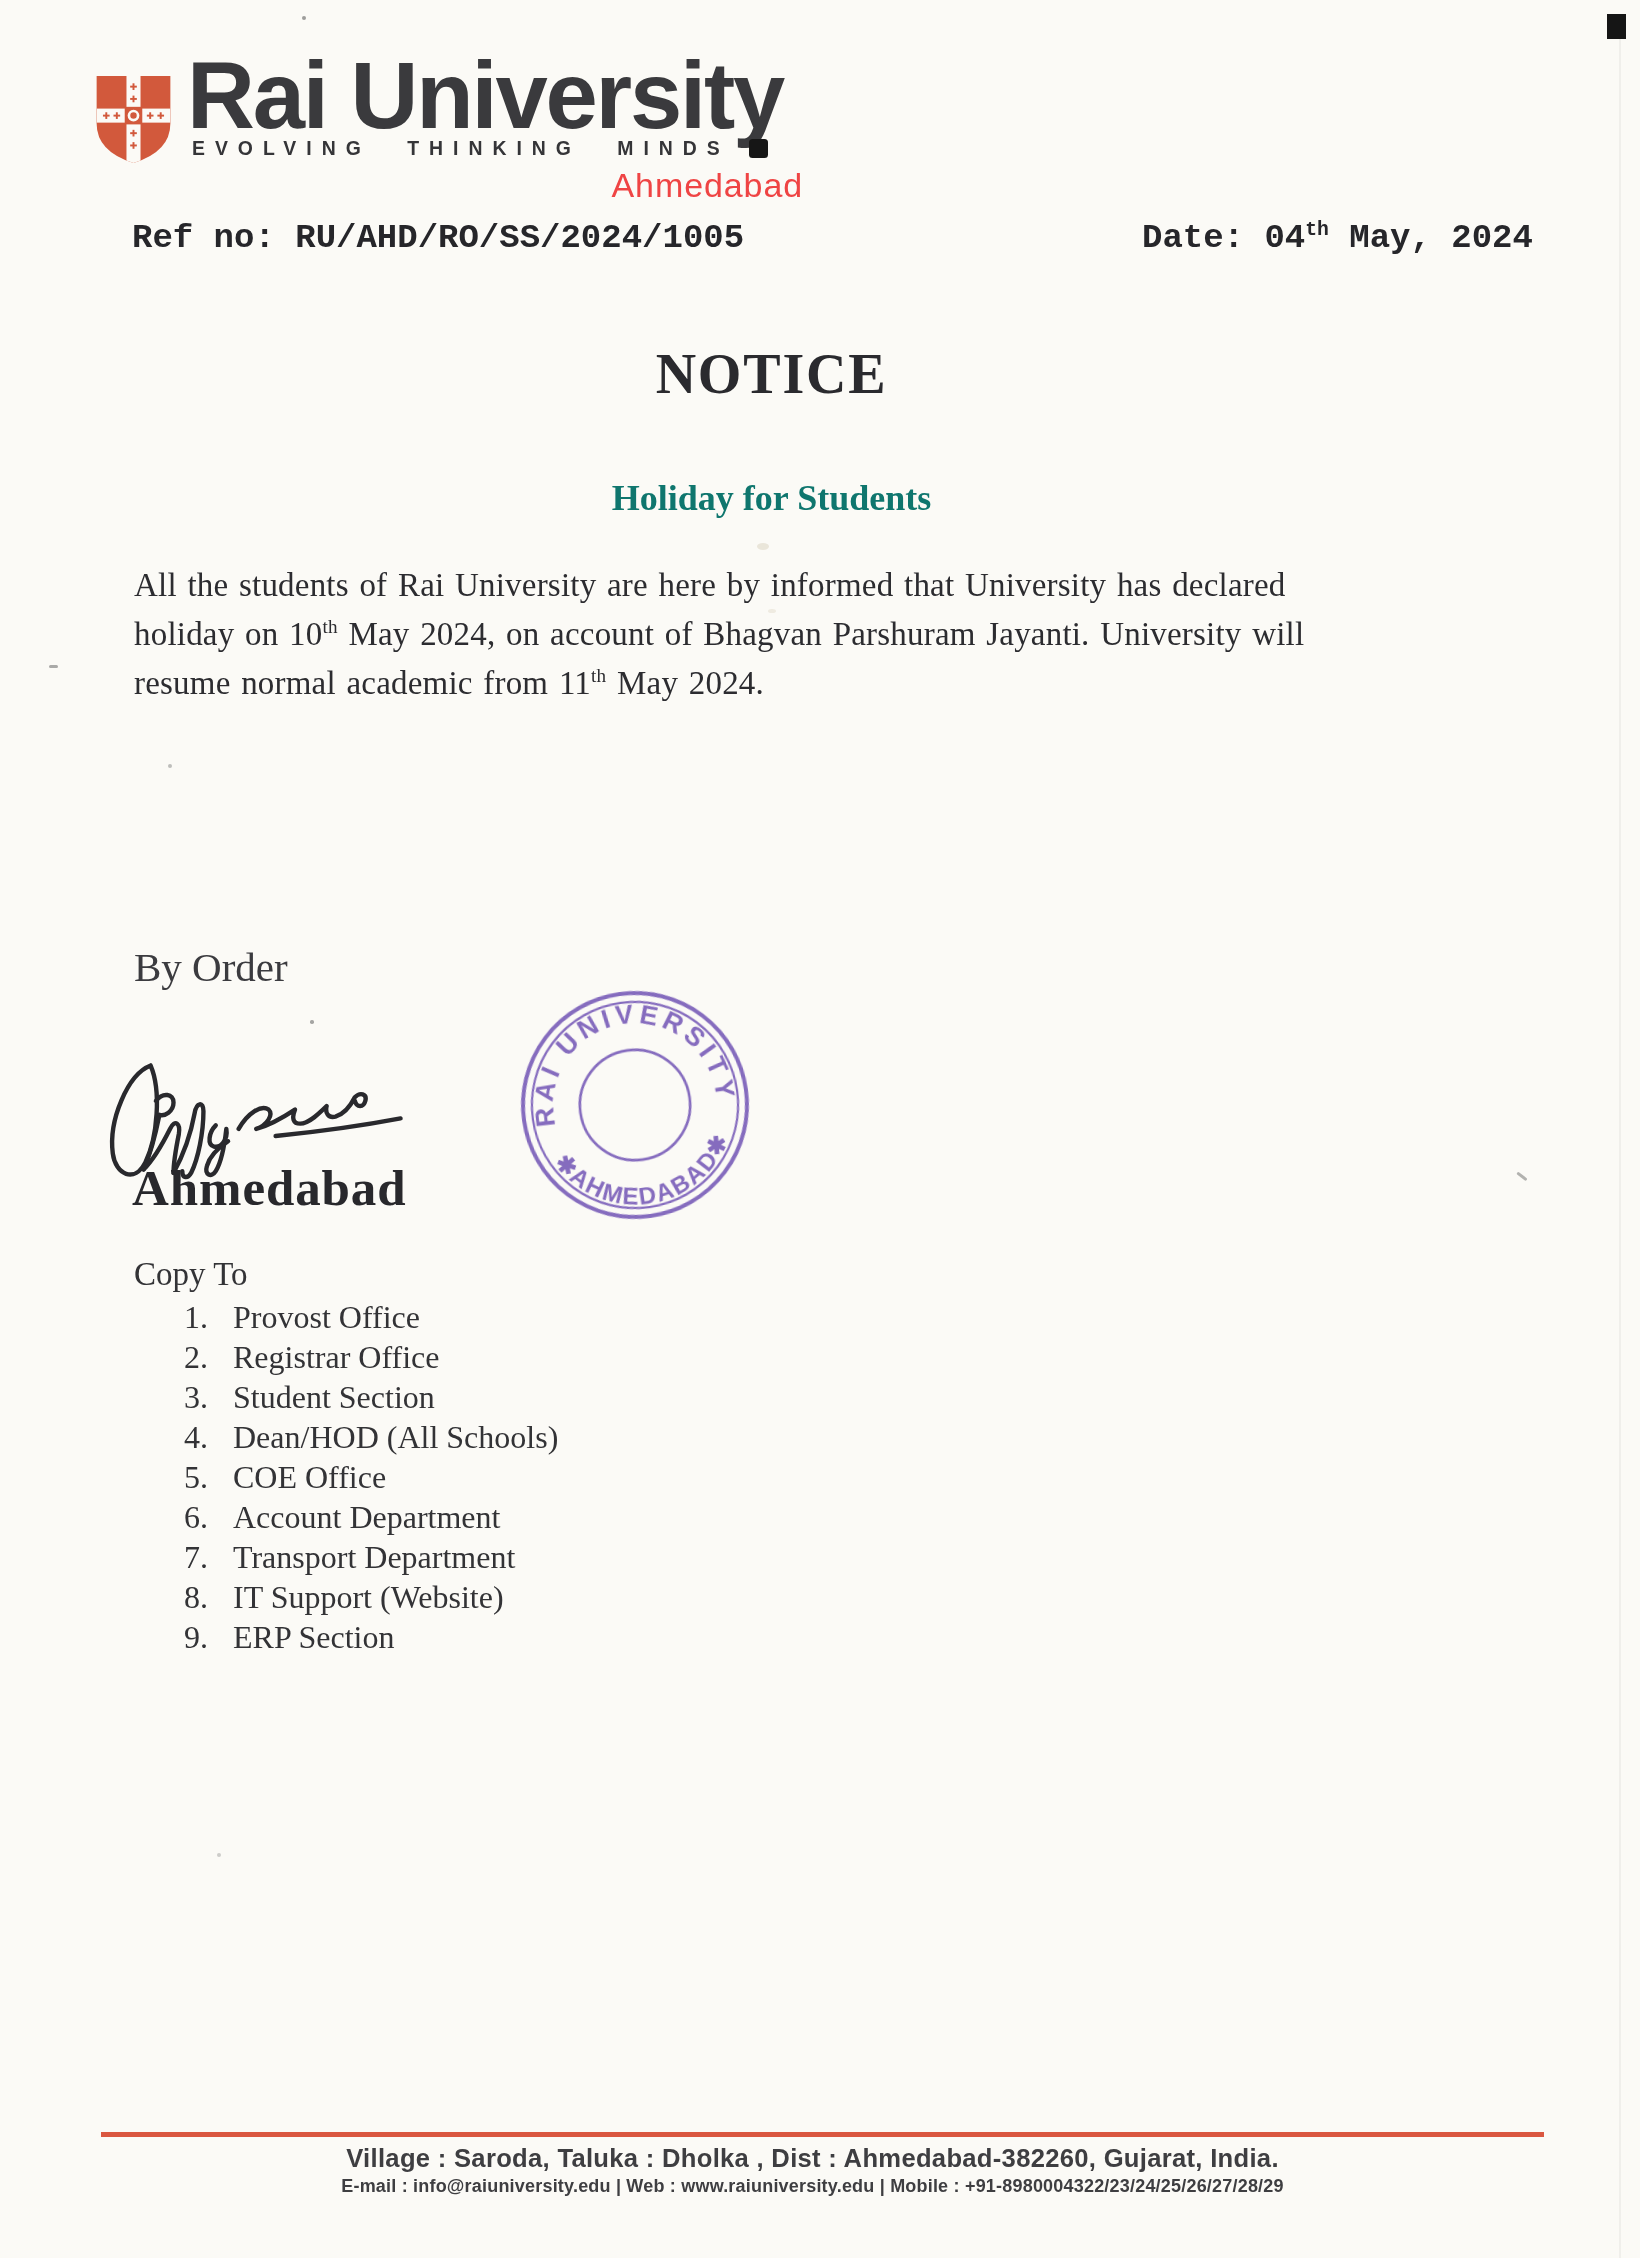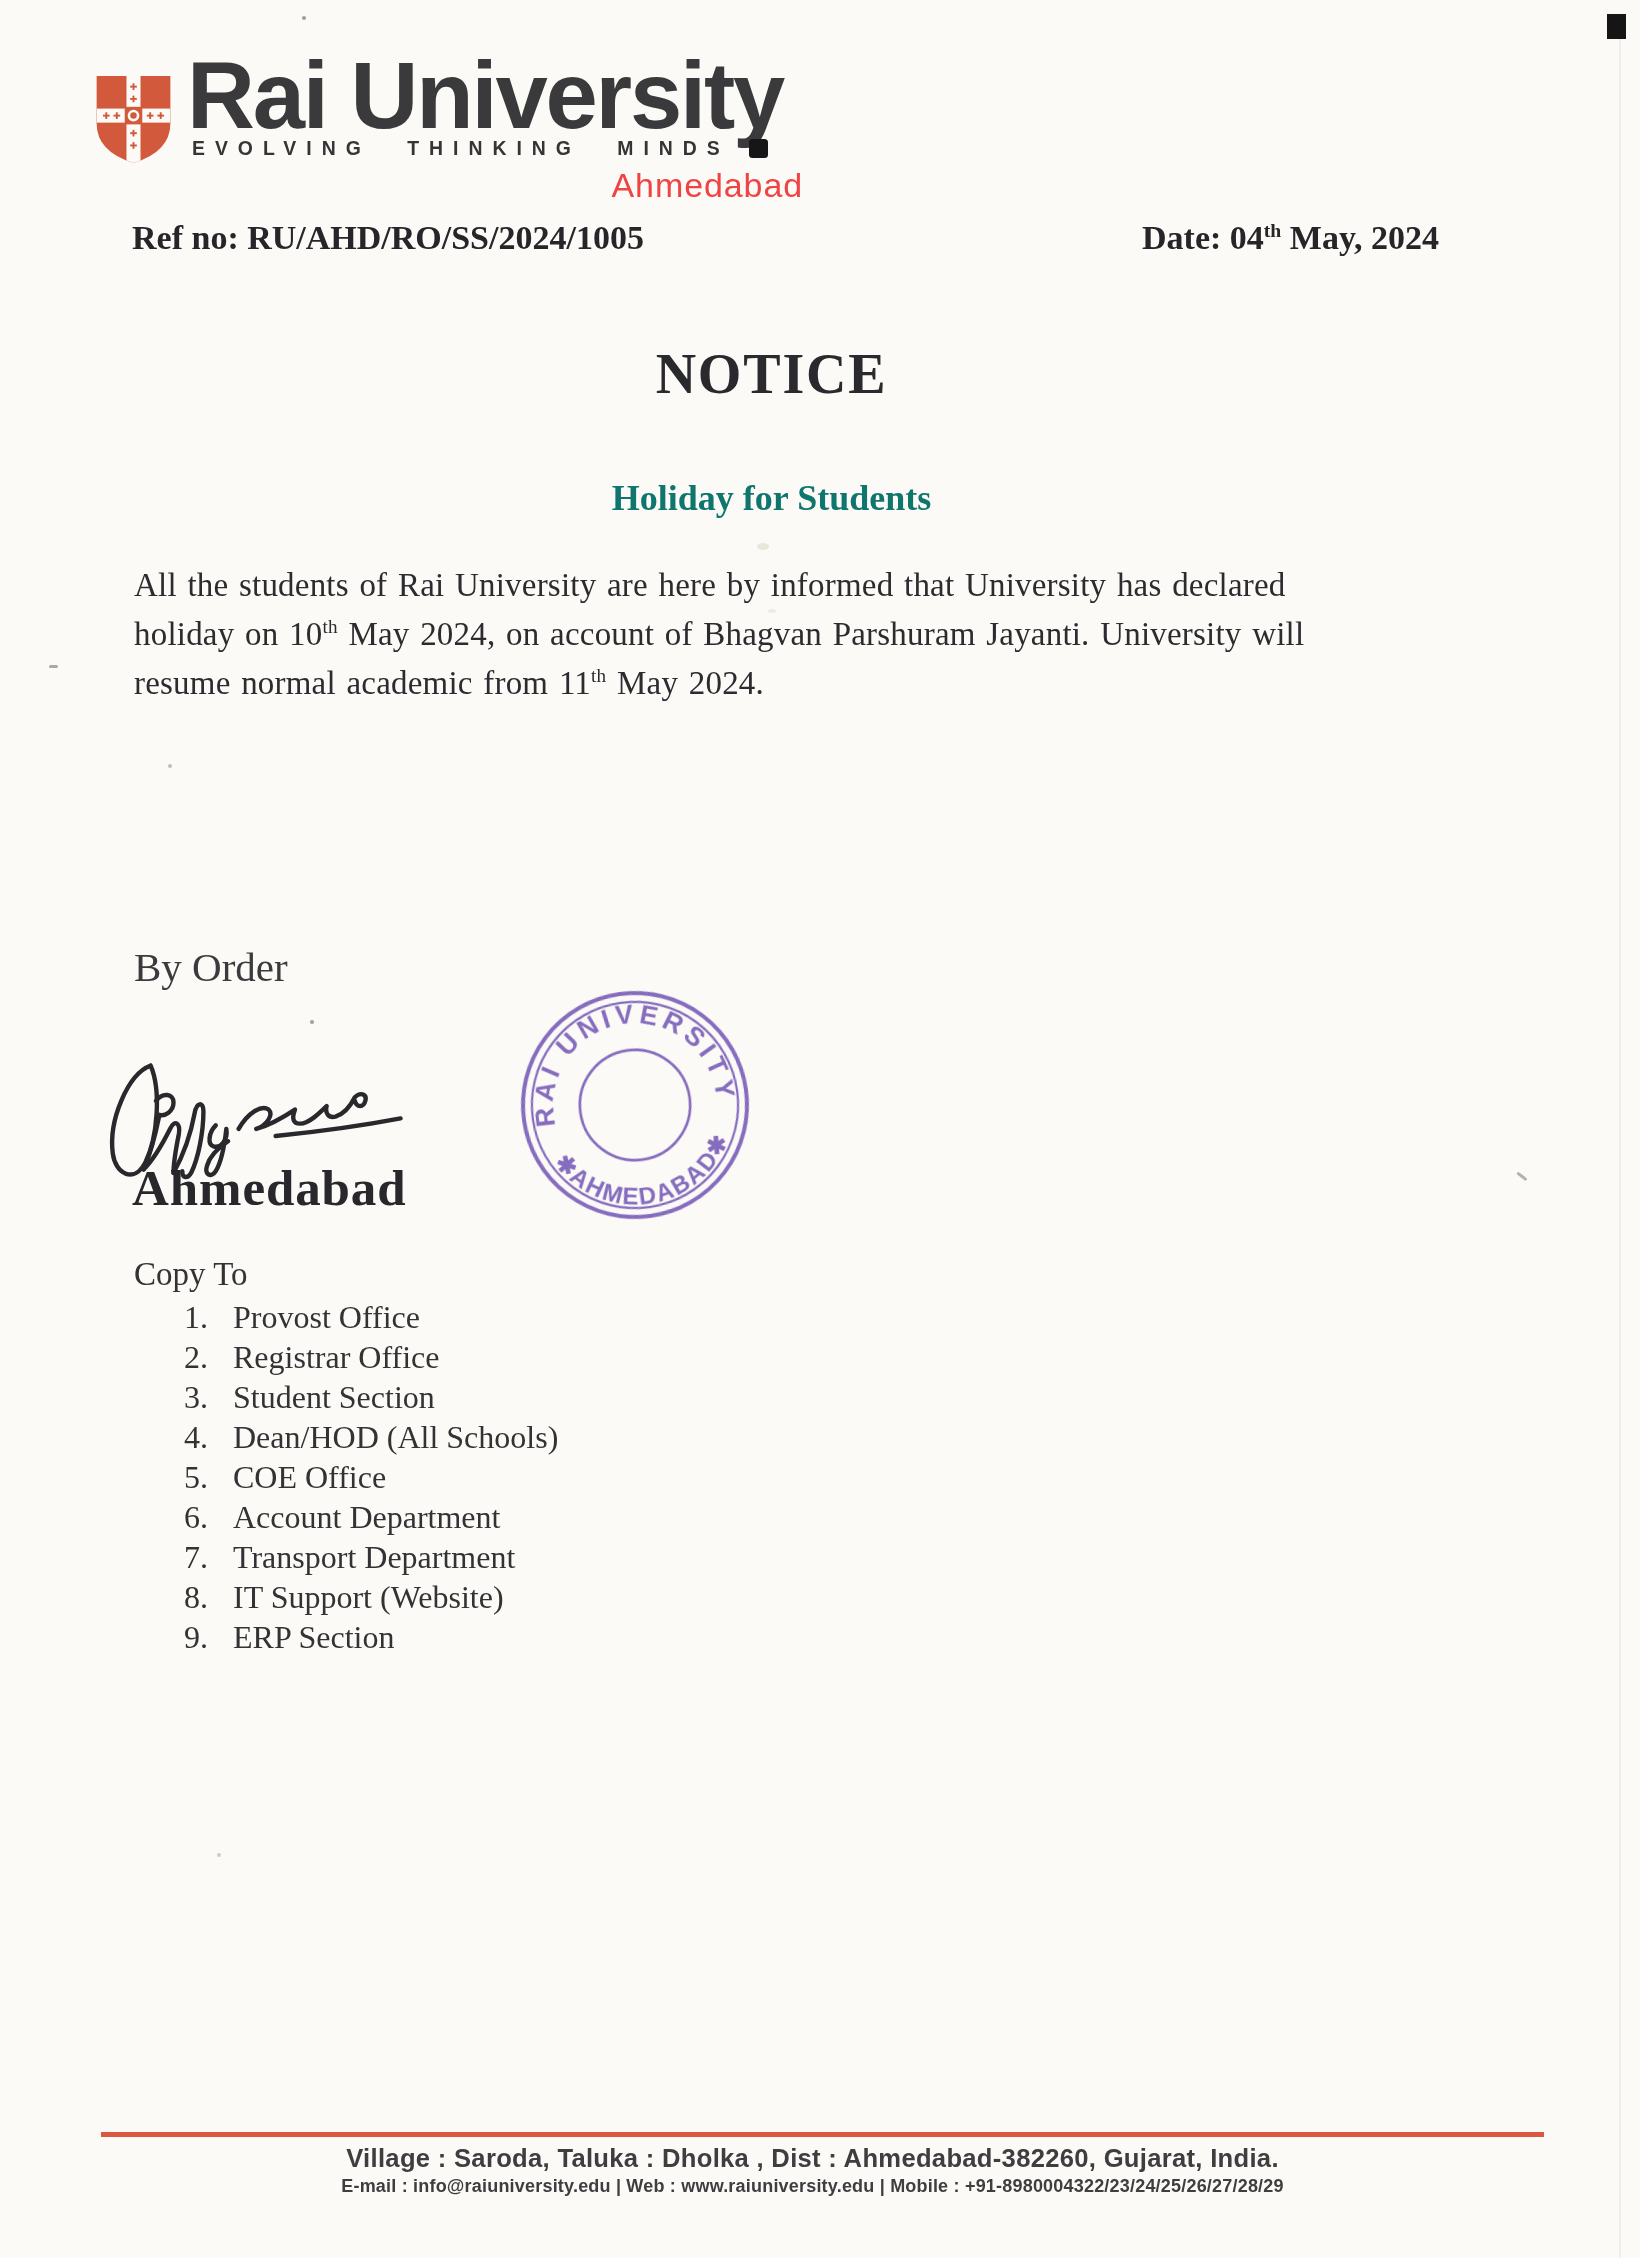--- a/index.html
+++ b/index.html
@@ -34,21 +34,21 @@
     font-family:"Liberation Sans", sans-serif;font-weight:bold;font-size:19.4px;
     letter-spacing:10px;word-spacing:21px;color:#353538;
   }
   .tagline-bullet{position:absolute;left:749px;top:139px;width:19.4px;height:19.4px;background:#161616;border-radius:3.5px;}
   .city{
     position:absolute;left:450px;top:168px;width:353px;text-align:right;line-height:1;
     font-family:"Liberation Sans", sans-serif;font-size:34px;color:#ef4444;letter-spacing:0.9px;
   }
 
   
-  .ref,.date{position:absolute;top:221px;font-weight:bold;font-size:34px;line-height:1;color:#26262a;white-space:nowrap;}
+  .ref,.date{position:absolute;top:221px;font-weight:bold;font-size:34px;line-height:1;color:#26262a;white-space:nowrap;font-family:Liberation Mono, monospace;}
   .ref{left:132px;}
   .date{left:1142px;}
   sup{font-size:.58em;line-height:0;vertical-align:super;}
 
   
   .title{
     position:absolute;left:132px;top:346px;width:1279px;margin:0;text-align:center;
     font-size:56px;font-weight:bold;letter-spacing:1.8px;color:#2a2a2e;line-height:1;
   }
   .subject{

